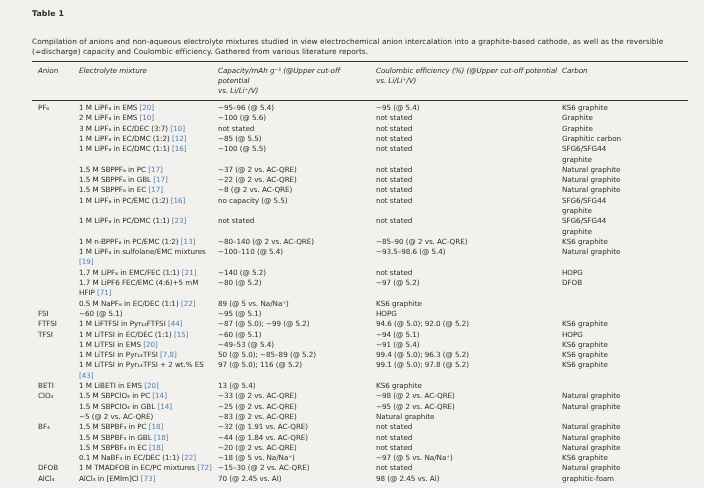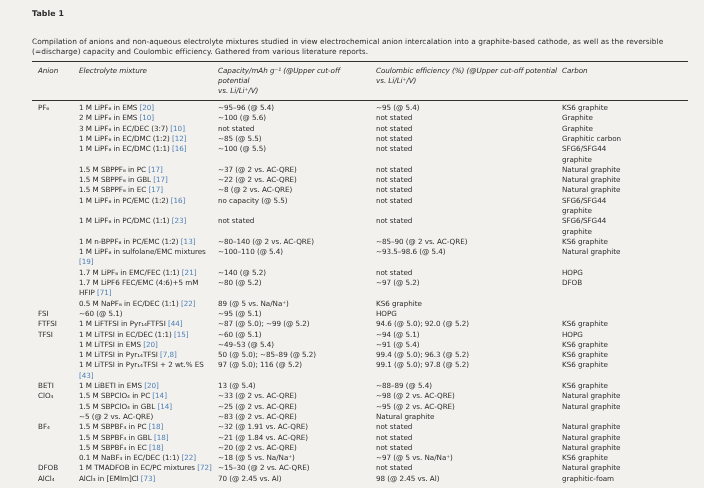--- a/index.html
+++ b/index.html
@@ -217,21 +217,20 @@
     <div class="cell c-mixture">1 M LiTFSI in Pyr₁₄TFSI + 2 wt.% ES <span class="ref">[43]</span></div>
     <div class="cell c-capacity">97 (@ 5.0); 116 (@ 5.2)</div>
     <div class="cell c-efficiency">99.1 (@ 5.0); 97.8 (@ 5.2)</div>
     <div class="cell c-carbon">KS6 graphite</div>
   </div>
 
   <div class="grid">
     <div class="cell c-anion">BETI</div>
     <div class="cell c-mixture">1 M LiBETI in EMS <span class="ref">[20]</span></div>
     <div class="cell c-capacity">13 (@ 5.4)</div>
-    <div class="cell c-efficiency">~88–89 (@ 5.4)</div>
     <div class="cell c-carbon">KS6 graphite</div>
   </div>
 
   <div class="grid">
     <div class="cell c-anion">ClO₄</div>
     <div class="cell c-mixture">1.5 M SBPClO₄ in PC <span class="ref">[14]</span></div>
     <div class="cell c-capacity">~33 (@ 2 vs. AC-QRE)</div>
     <div class="cell c-efficiency">~98 (@ 2 vs. AC-QRE)</div>
     <div class="cell c-carbon">Natural graphite</div>
   </div>
@@ -255,21 +254,21 @@
     <div class="cell c-anion">BF₄</div>
     <div class="cell c-mixture">1.5 M SBPBF₄ in PC <span class="ref">[18]</span></div>
     <div class="cell c-capacity">~32 (@ 1.91 vs. AC-QRE)</div>
     <div class="cell c-efficiency">not stated</div>
     <div class="cell c-carbon">Natural graphite</div>
   </div>
 
   <div class="grid">
     <div class="cell c-anion"></div>
     <div class="cell c-mixture">1.5 M SBPBF₄ in GBL <span class="ref">[18]</span></div>
-    <div class="cell c-capacity">~21 (@ 1.84 vs. AC-QRE)</div>
+    <div class="cell c-capacity">~44 (@ 1.84 vs. AC-QRE)</div>
     <div class="cell c-efficiency">not stated</div>
     <div class="cell c-carbon">Natural graphite</div>
   </div>
 
   <div class="grid">
     <div class="cell c-anion"></div>
     <div class="cell c-mixture">1.5 M SBPBF₄ in EC <span class="ref">[18]</span></div>
     <div class="cell c-capacity">~20 (@ 2 vs. AC-QRE)</div>
     <div class="cell c-efficiency">not stated</div>
     <div class="cell c-carbon">Natural graphite</div>

